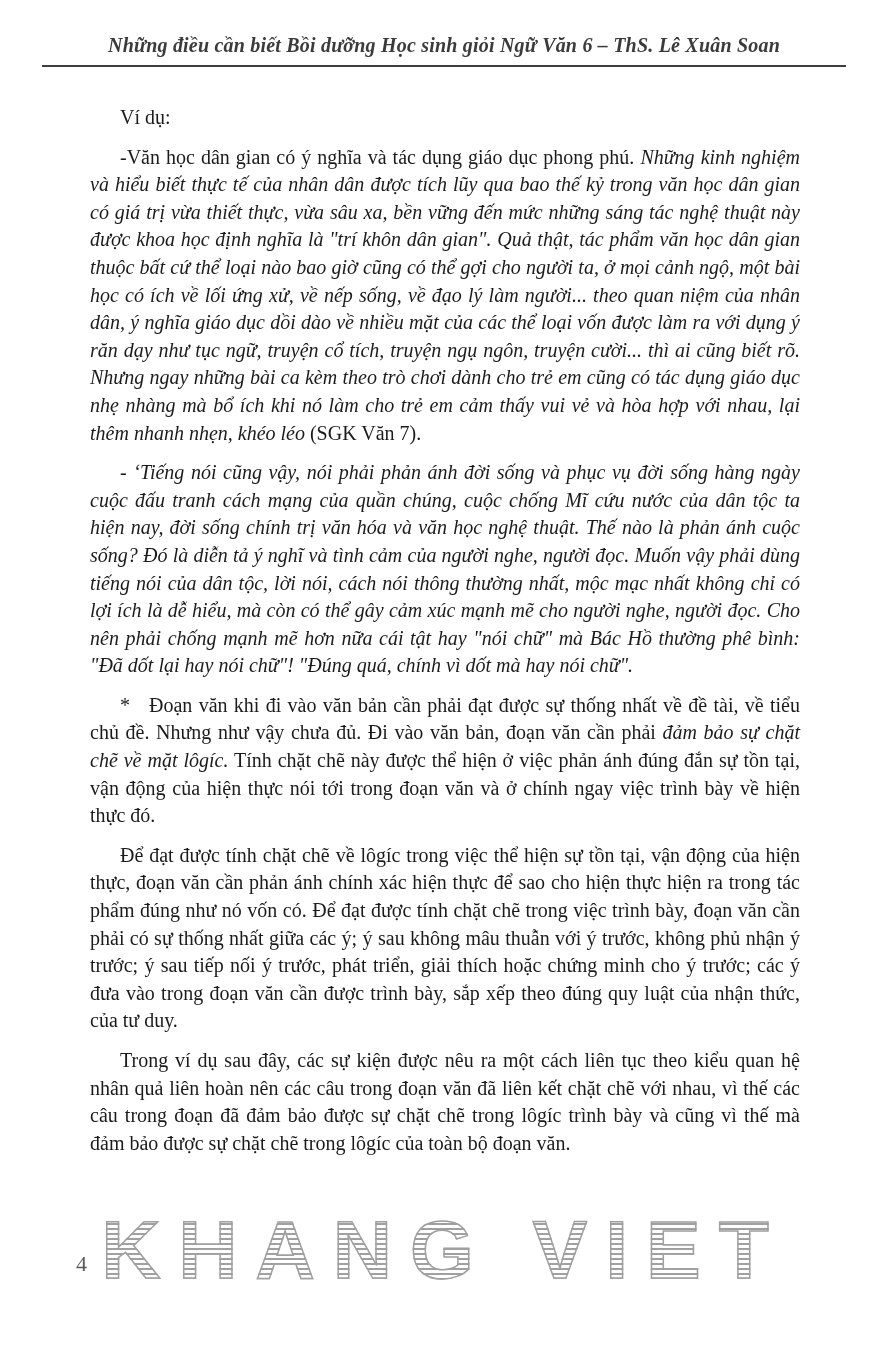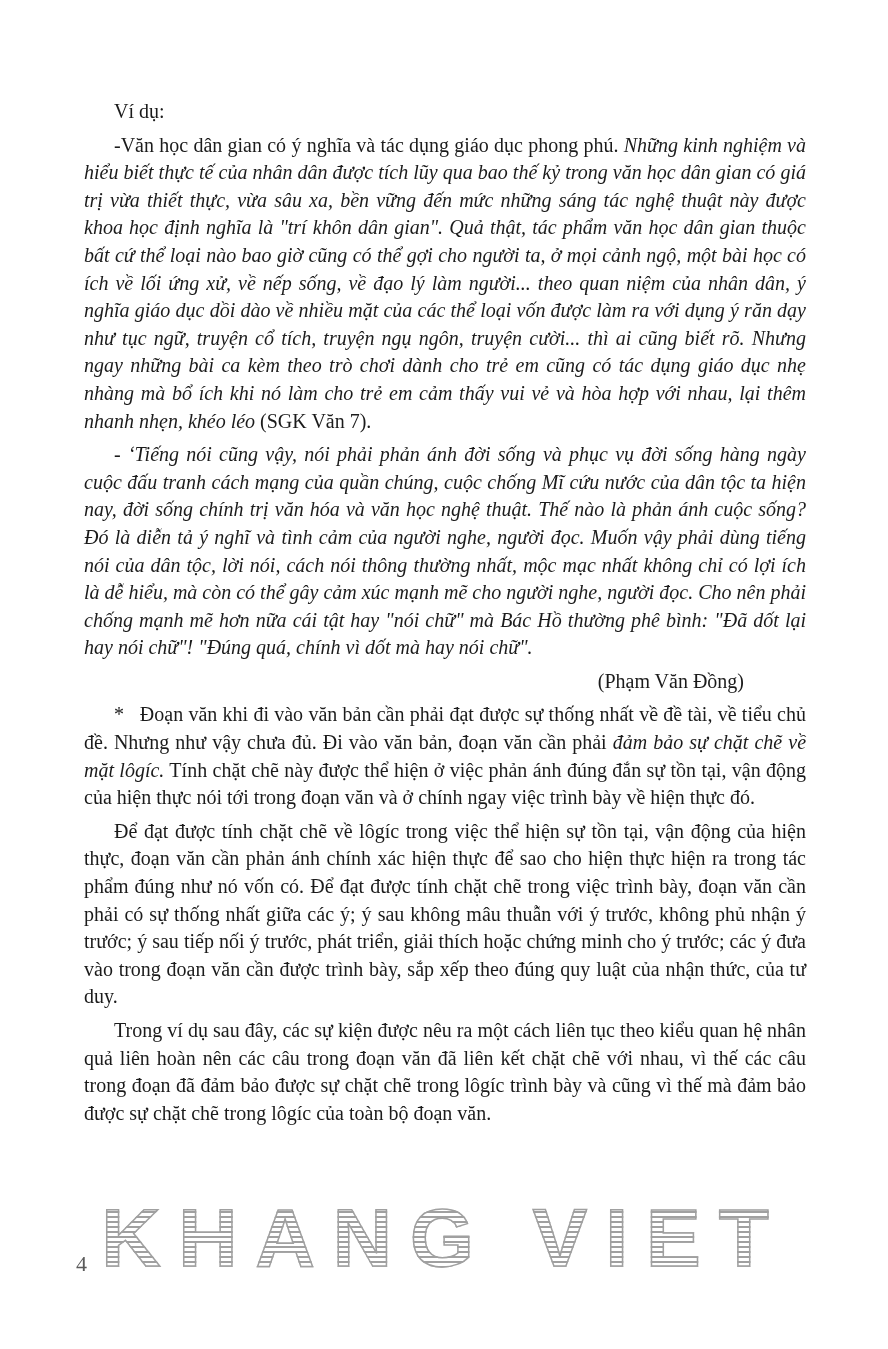--- a/index.html
+++ b/index.html
@@ -33,21 +33,21 @@
     letter-spacing: 0.2px;
   }
   .content {
     position: absolute;
     top: 92px;
     left: 78px;
     right: 76px;
     color: #1b1b1b;
   }
   .para {
-    margin: 6px;
+    margin: 12px;
     font-size: 20px;
     line-height: 27.6px;
     text-align: justify;
     text-indent: 30px;
   }
   .para em { font-style: italic; }
   .attribution {
     text-align: right;
     text-indent: 0;
     padding-right: 62px;
@@ -63,49 +63,51 @@
     position: absolute;
     left: 76px;
     bottom: 72px;
     font-size: 22px;
     color: #5a5a5a;
   }
   .watermark {
     position: absolute;
     left: 50%;
     transform: translateX(-50%);
-    bottom: 64px;
+    bottom: 52px;
     white-space: nowrap;
     font-family: "Liberation Sans", sans-serif;
     font-weight: 700;
     font-size: 82px;
     letter-spacing: 18px;
     color: #a8a8a8;
     background: repeating-linear-gradient(180deg, #a0a0a0 0px, #a0a0a0 2px, #ffffff 2px, #ffffff 5px);
     -webkit-background-clip: text;
     background-clip: text;
     -webkit-text-fill-color: transparent;
     -webkit-text-stroke: 1.5px #a0a0a0;
   }
 </style>
 </head>
 <body>
 
 <div class="page">
 
+  <div class="header">
+    <div class="header-title">Những điều cần biết Bồi dưỡng Học sinh giỏi Ngữ Văn 6 – ThS. Lê Xuân Soan</div>
+  </div>
 
   <div class="content">
 
     <p class="para"><span>Ví dụ:</span></p>
 
     <p class="para"><span>-Văn học dân gian có ý nghĩa và tác dụng giáo dục phong phú. </span><em>Những kinh nghiệm và hiểu biết thực tế của nhân dân được tích lũy qua bao thế kỷ trong văn học dân gian có giá trị vừa thiết thực, vừa sâu xa, bền vững đến mức những sáng tác nghệ thuật này được khoa học định nghĩa là "trí khôn dân gian". Quả thật, tác phẩm văn học dân gian thuộc bất cứ thể loại nào bao giờ cũng có thể gợi cho người ta, ở mọi cảnh ngộ, một bài học có ích về lối ứng xử, về nếp sống, về đạo lý làm người... theo quan niệm của nhân dân, ý nghĩa giáo dục dồi dào về nhiều mặt của các thể loại vốn được làm ra với dụng ý răn dạy như tục ngữ, truyện cổ tích, truyện ngụ ngôn, truyện cười... thì ai cũng biết rõ. Nhưng ngay những bài ca kèm theo trò chơi dành cho trẻ em cũng có tác dụng giáo dục nhẹ nhàng mà bổ ích khi nó làm cho trẻ em cảm thấy vui vẻ và hòa hợp với nhau, lại thêm nhanh nhẹn, khéo léo </em><span>(SGK Văn 7).</span></p>
 
     <p class="para"><em>- ‘Tiếng nói cũng vậy, nói phải phản ánh đời sống và phục vụ đời sống hàng ngày cuộc đấu tranh cách mạng của quần chúng, cuộc chống Mĩ cứu nước của dân tộc ta hiện nay, đời sống chính trị văn hóa và văn học nghệ thuật. Thế nào là phản ánh cuộc sống? Đó là diễn tả ý nghĩ và tình cảm của người nghe, người đọc. Muốn vậy phải dùng tiếng nói của dân tộc, lời nói, cách nói thông thường nhất, mộc mạc nhất không chỉ có lợi ích là dễ hiểu, mà còn có thể gây cảm xúc mạnh mẽ cho người nghe, người đọc. Cho nên phải chống mạnh mẽ hơn nữa cái tật hay "nói chữ" mà Bác Hồ thường phê bình: "Đã dốt lại hay nói chữ"! "Đúng quá, chính vì dốt mà hay nói chữ".</em></p>
 
-    <p class="para attribution">(Phạm Văn Đồng)</p>
 
     <p class="para"><span>*&nbsp;&nbsp;&nbsp;Đoạn văn khi đi vào văn bản cần phải đạt được sự thống nhất về đề tài, về tiểu chủ đề. Nhưng như vậy chưa đủ. Đi vào văn bản, đoạn văn cần phải </span><em>đảm bảo sự chặt chẽ về mặt lôgíc.</em><span> Tính chặt chẽ này được thể hiện ở việc phản ánh đúng đắn sự tồn tại, vận động của hiện thực nói tới trong đoạn văn và ở chính ngay việc trình bày về hiện thực đó.</span></p>
 
     <p class="para">Để đạt được tính chặt chẽ về lôgíc trong việc thể hiện sự tồn tại, vận động của hiện thực, đoạn văn cần phản ánh chính xác hiện thực để sao cho hiện thực hiện ra trong tác phẩm đúng như nó vốn có. Để đạt được tính chặt chẽ trong việc trình bày, đoạn văn cần phải có sự thống nhất giữa các ý; ý sau không mâu thuẫn với ý trước, không phủ nhận ý trước; ý sau tiếp nối ý trước, phát triển, giải thích hoặc chứng minh cho ý trước; các ý đưa vào trong đoạn văn cần được trình bày, sắp xếp theo đúng quy luật của nhận thức, của tư duy.</p>
 
     <p class="para">Trong ví dụ sau đây, các sự kiện được nêu ra một cách liên tục theo kiểu quan hệ nhân quả liên hoàn nên các câu trong đoạn văn đã liên kết chặt chẽ với nhau, vì thế các câu trong đoạn đã đảm bảo được sự chặt chẽ trong lôgíc trình bày và cũng vì thế mà đảm bảo được sự chặt chẽ trong lôgíc của toàn bộ đoạn văn.</p>
 
 
   </div>
 

